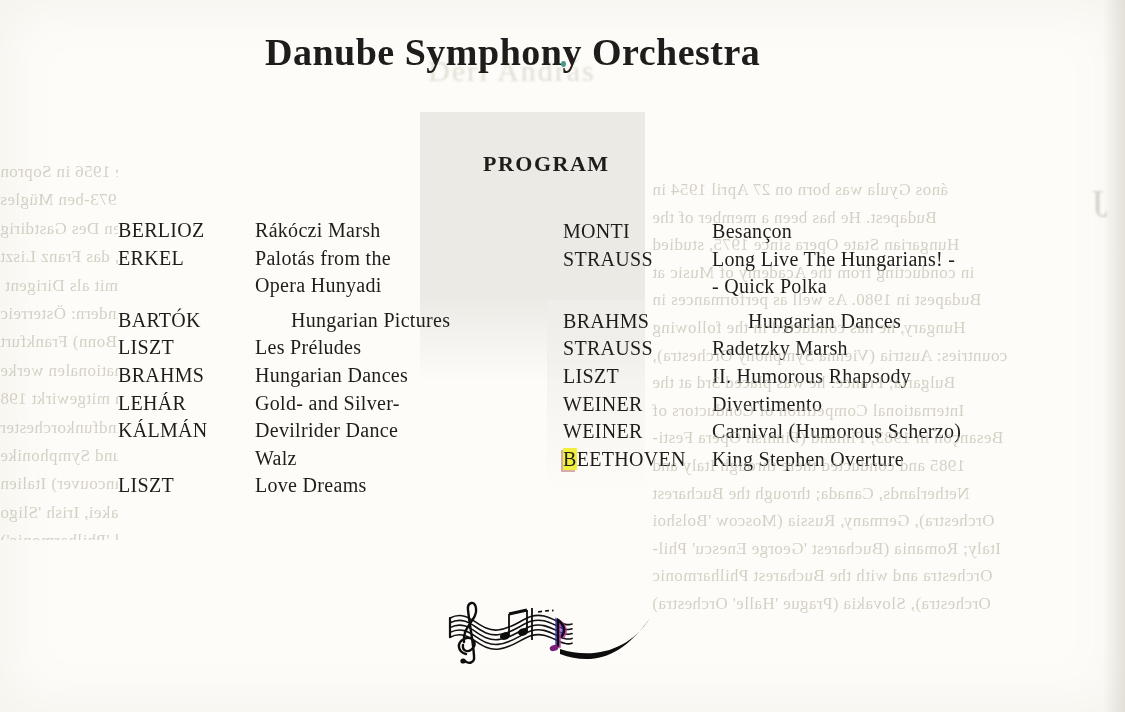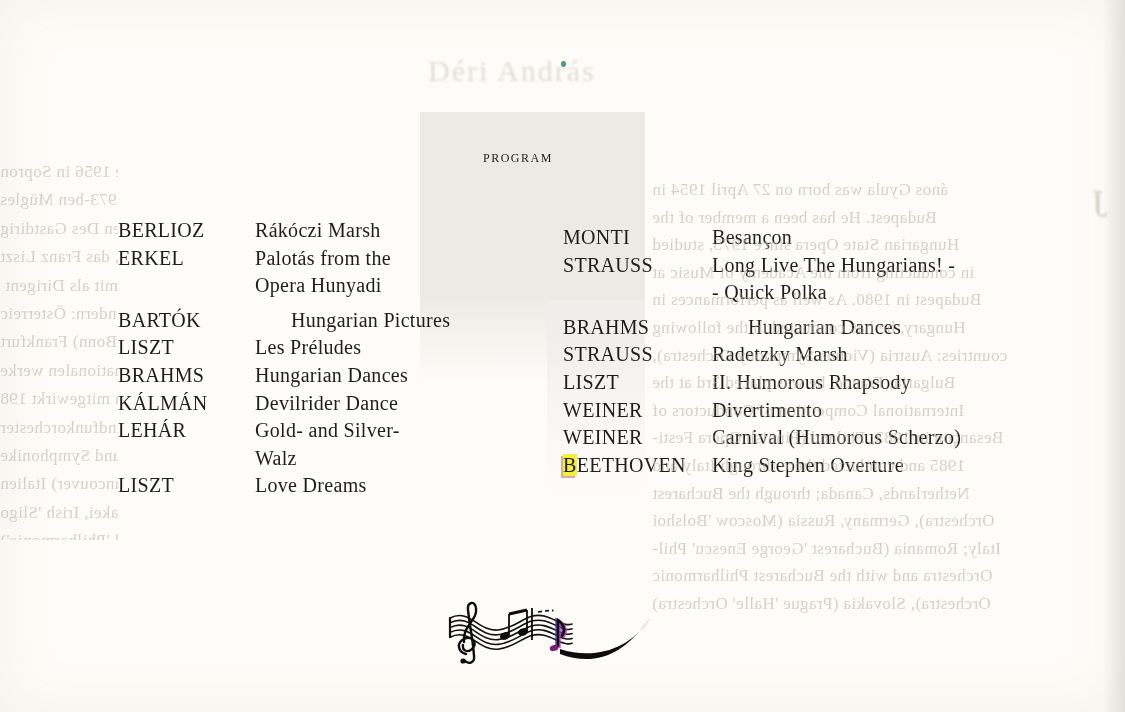--- a/index.html
+++ b/index.html
@@ -29,25 +29,25 @@
   .page-title{
     position:absolute; left:265px; top:30px; margin:0;
     font-size:38px; font-weight:bold; letter-spacing:.5px; white-space:nowrap;
   }
   .title-speck{
     position:absolute; left:561px; top:61px; width:5px; height:6px; border-radius:50%;
     background:#1d7f6b; opacity:.8;
   }
   .section-heading{
     position:absolute; left:483px; top:151px;
-    font-size:12px; font-weight:normal; letter-spacing:1.5px; white-space:nowrap;
+    font-size:22px; font-weight:bold; letter-spacing:1.5px; white-space:nowrap;
   }
   .col{position:absolute; font-size:20px; letter-spacing:.3px;}
   .col-left{left:118px; top:219px; width:345px;}
-  .col-right{left:563px; top:226px; width:562px;}
+  .col-right{left:563px; top:220px; width:562px;}
   .row{display:flex; height:27.6px; align-items:flex-start;}
   .row.gap{margin-top:7px;gap:36px;}
   .composer{flex:0 0 137px; white-space:nowrap;}
   .col-right .composer{flex-basis:149px;}
   .work{white-space:nowrap;}
   .composer.hl-first::first-letter{background:var(--hl); box-shadow:-2px 2px 0 rgba(150,30,20,.35);}
   
   .ghost-block{position:absolute; overflow:hidden;}
   .ghost-line{
     white-space:nowrap; transform:scaleX(-1); display:inline-block; min-width:100%;
@@ -72,20 +72,21 @@
 <body>
 
 <div class="page">
 
   <div class="photo-ghost-a"></div>
   <div class="photo-ghost-b"></div>
   <div class="edge-shade"></div>
 
   <div class="title-ghost">Déri András</div>
 
+  <h1 class="page-title">Danube Symphony Orchestra</h1>
   <div class="title-speck"></div>
 
   <div class="section-heading">PROGRAM</div>
 
   <div class="col col-left" id="col-left">
       <div class="row">
         <span class="composer">BERLIOZ</span>
         <span class="work">Rákóczi Marsh</span>
       </div>
       <div class="row">
@@ -102,26 +103,26 @@
       </div>
       <div class="row">
         <span class="composer">LISZT</span>
         <span class="work">Les Préludes</span>
       </div>
       <div class="row">
         <span class="composer">BRAHMS</span>
         <span class="work">Hungarian Dances</span>
       </div>
       <div class="row">
+        <span class="composer">LEHÁR</span>
+        <span class="work">Gold- and Silver-</span>
+      </div>
+      <div class="row">
         <span class="composer">KÁLMÁN</span>
         <span class="work">Devilrider Dance</span>
-      </div>
-      <div class="row">
-        <span class="composer">LEHÁR</span>
-        <span class="work">Gold- and Silver-</span>
       </div>
       <div class="row">
         <span class="composer"></span>
         <span class="work">Walz</span>
       </div>
       <div class="row">
         <span class="composer">LISZT</span>
         <span class="work">Love Dreams</span>
       </div>
     </div>

